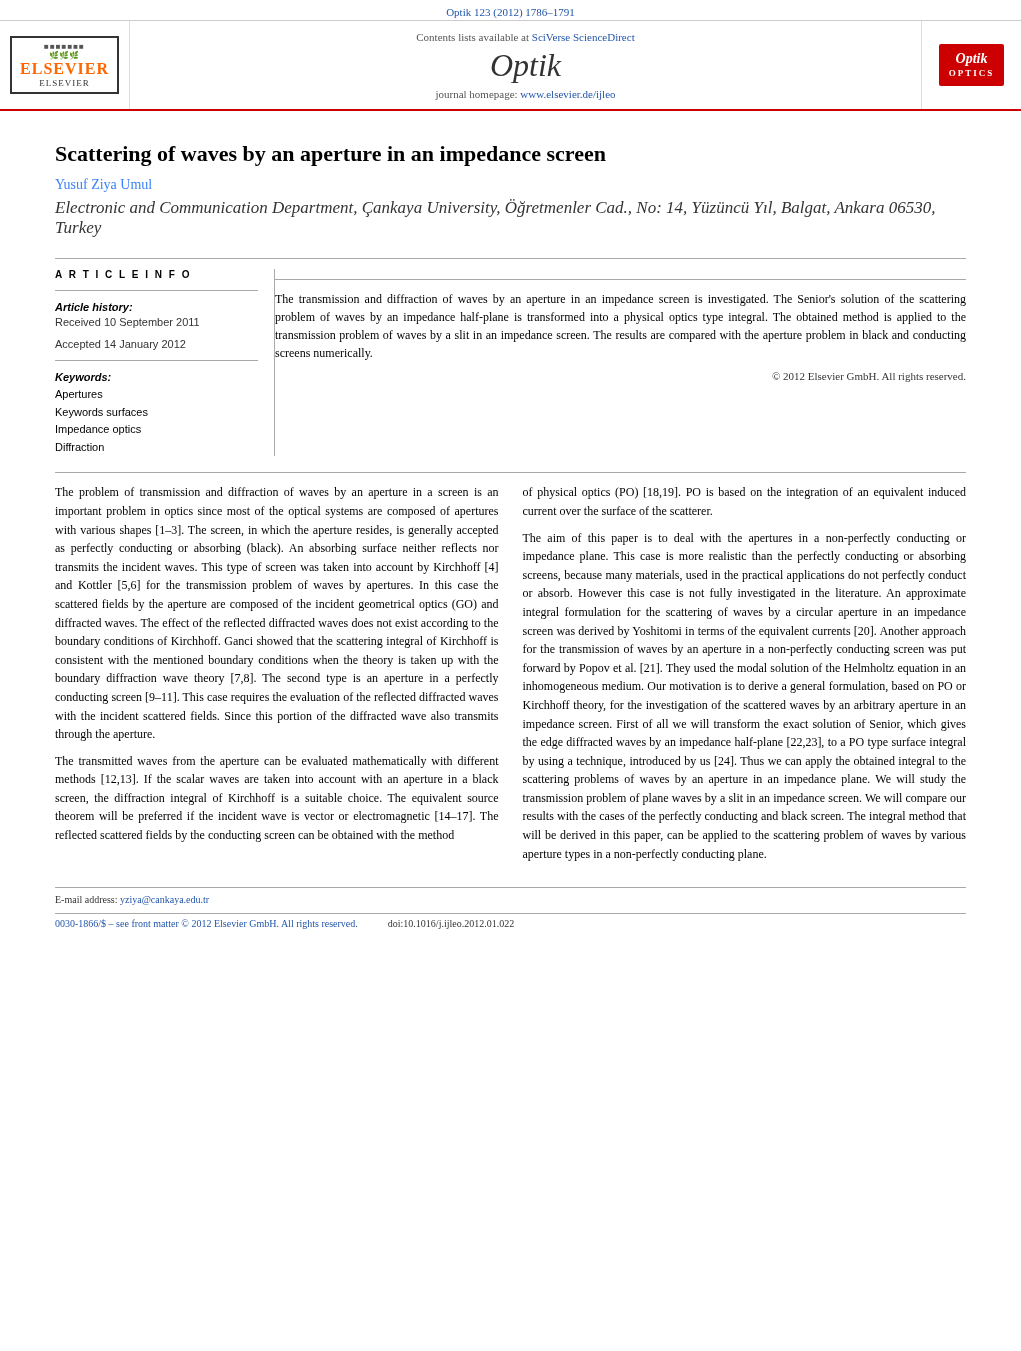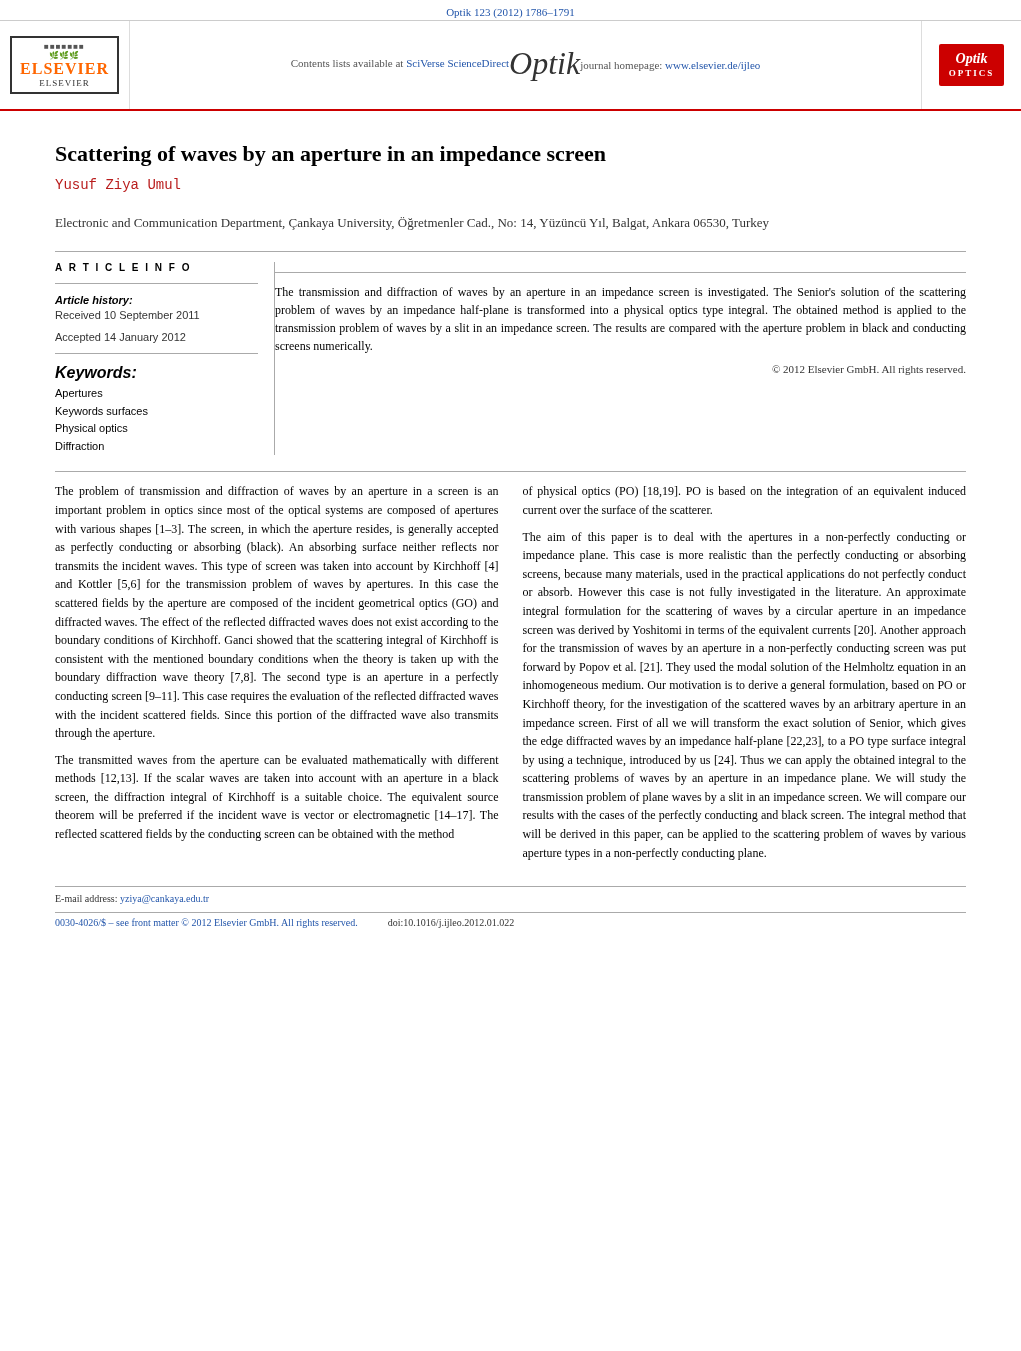--- a/index.html
+++ b/index.html
@@ -40,20 +40,21 @@
       padding: 8px;
       display: flex;
       align-items: center;
       justify-content: center;
       border-right: 1px solid #ddd;
     }
 
     .header-center {
       flex: 1;
       display: flex;
+      flex-direction: column;
       align-items: center;
       justify-content: center;
       padding: 8px;
     }
     .sciverse-line {
       font-size: 11px;
       color: #555;
       margin-bottom: 4px;
     }
     .sciverse-line a { color: #2255aa; text-decoration: none; }
@@ -105,27 +106,28 @@
       font-size: 22px;
       font-weight: bold;
       color: #000;
       margin-bottom: 10px;
       margin-top: 10px;
       font-family: Liberation Serif, serif;
     }
 
     .author-name {
       font-size: 14px;
-      color: #b91c1c;
-      margin-bottom: 22px;
-      font-family: Liberation Mono, monospace;
+      color: #3b82f6;
+      margin-bottom: 5px;
+      font-family: Liberation Serif, serif;
     }
 
     .affiliation {
-      font-size: 13px;
+      font-size: 17px;
+      font-style: italic;
       color: #333;
       margin-bottom: 20px;
     }
 
     .divider-line {
       border: none;
       border-top: 1px solid #aaa;
       margin: 10px 0;
     }
 
@@ -161,21 +163,21 @@
     }
 
     .info-dates {
       font-size: 11px;
       font-family: Arial, sans-serif;
       color: #333;
       margin-bottom: 10px;
     }
 
     .keywords-title {
-      font-size: 16px;
+      font-size: 11px;
       font-style: italic;
       font-weight: bold;
       font-family: Arial, sans-serif;
       margin-bottom: 3px;
     }
     .keyword-item {
       font-size: 11px;
       font-family: Arial, sans-serif;
       color: #000;
       line-height: 1.6;
@@ -337,21 +339,21 @@
       <div class="article-info-col">
         <div class="section-label">A R T I C L E   I N F O</div>
         <hr class="divider-line">
         <div class="info-label">Article history:</div>
         <div class="info-dates">Received 10 September 2011</div>
         <div class="info-dates">Accepted 14 January 2012</div>
         <hr class="divider-line">
         <div class="keywords-title">Keywords:</div>
         <div class="keyword-item">Apertures</div>
         <div class="keyword-item">Keywords surfaces</div>
-        <div class="keyword-item">Physical optics</div>
+        <div class="keyword-item">Impedance optics</div>
         <div class="keyword-item">Diffraction</div>
       </div>
 
       <div class="abstract-col">
         <hr class="divider-line">
         <div class="abstract-text">The transmission and diffraction of waves by an aperture in an impedance screen is investigated. The Senior's solution of the scattering problem of waves by an impedance half-plane is transformed into a physical optics type integral. The obtained method is applied to the transmission problem of waves by a slit in an impedance screen. The results are compared with the aperture problem in black and conducting screens numerically.</div>
         <div class="copyright-line">© 2012 Elsevier GmbH. All rights reserved.</div>
       </div>
     </div>
 
@@ -371,18 +373,18 @@
       </div>
     </div>
 
     <hr class="footer-divider">
     <div class="footnote">
       <span>E-mail address:</span>
       <a>yziya@cankaya.edu.tr</a>
     </div>
 
     <div class="bottom-bar">
-      <span class="ref-text">0030-4026/$ – see front matter © 2012 Elsevier GmbH. All rights reserved.</span>
+      <span class="ref-text">0030-1866/$ – see front matter © 2012 Elsevier GmbH. All rights reserved.</span>
       <span>doi:10.1016/j.ijleo.2012.01.022</span>
     </div>
 
   </div>
 </div>
 
 </body></html>

